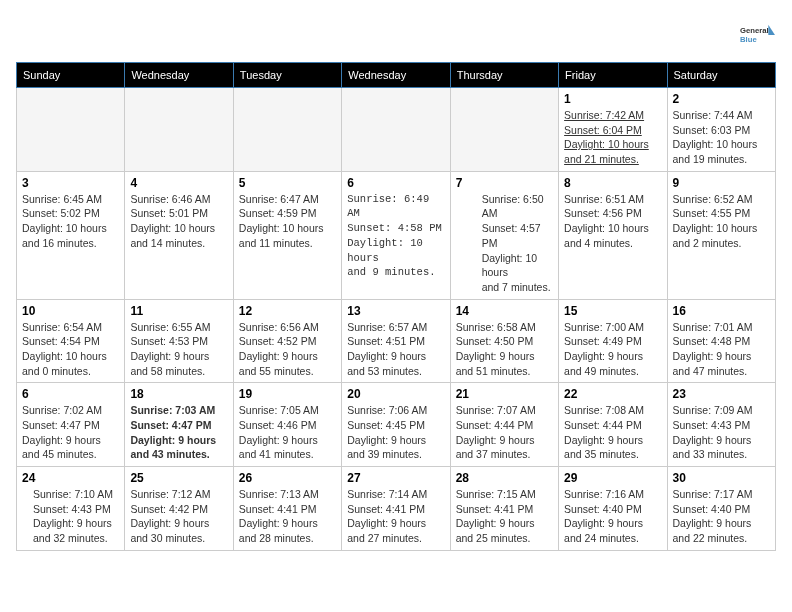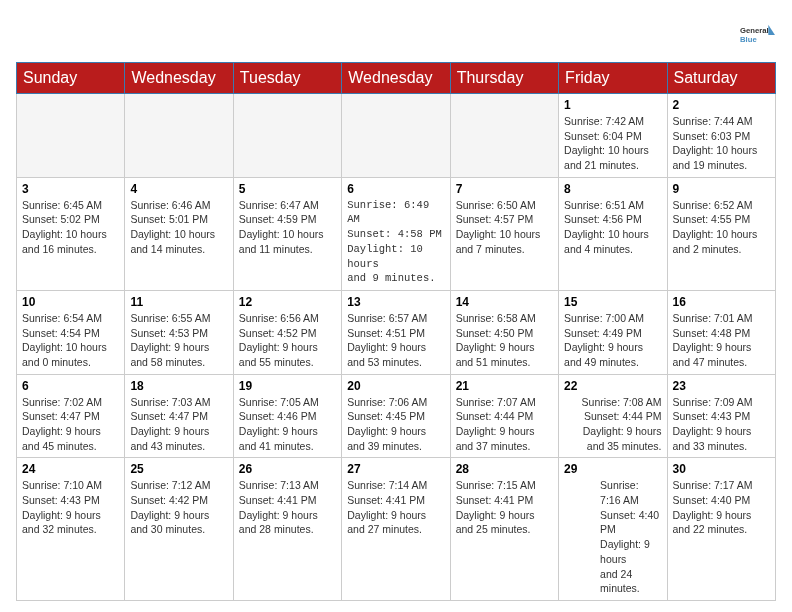--- a/index.html
+++ b/index.html
@@ -36,25 +36,25 @@
     .location {
       font-size: 14px;
       color: #555;
     }
     .calendar {
       width: 100%;
       border-collapse: collapse;
       font-size: 11px;
     }
     .calendar th {
-      background: #b91c1c;
+      background: #000000;
       color: #fff;
       text-align: left;
       padding: 6px 6px;
-      font-size: 16px;
+      font-size: 11px;
       font-weight: normal;
       border: 1px solid #3a7ab0;
     }
     .calendar td {
       border: 1px solid #ccc;
       vertical-align: top;
       padding: 4px 5px;
       width: calc(100% / 7);
       min-height: 80px;
       background: #fff;
@@ -104,21 +104,21 @@
   </thead>
   <tbody id="calendar-body">
   <tr>
         <td class="empty"></td>
         <td class="empty"></td>
         <td class="empty"></td>
         <td class="empty"></td>
         <td class="empty"></td>
         <td>
           <div class="day-number">1</div>
-          <div class="day-info" style="white-space: pre-line;">Sunrise: 7:42 AM
+          <div class="day-info" style="white-space: pre-line; text-decoration: underline;">Sunrise: 7:42 AM
 Sunset: 6:04 PM
 Daylight: 10 hours
 and 21 minutes.</div>
         </td>
         <td>
           <div class="day-number">2</div>
           <div class="day-info" style="white-space: pre-line;">Sunrise: 7:44 AM
 Sunset: 6:03 PM
 Daylight: 10 hours
 and 19 minutes.</div>
@@ -148,21 +148,21 @@
         </td>
         <td>
           <div class="day-number">6</div>
           <div class="day-info" style="white-space: pre-line; font-family: Liberation Mono, monospace;">Sunrise: 6:49 AM
 Sunset: 4:58 PM
 Daylight: 10 hours
 and 9 minutes.</div>
         </td>
         <td>
           <div class="day-number">7</div>
-          <div class="day-info" style="white-space: pre-line;">Sunrise: 6:50 AM
+          <div class="day-info" style="white-space: pre-line; margin-left: 26px;">Sunrise: 6:50 AM
 Sunset: 4:57 PM
 Daylight: 10 hours
 and 7 minutes.</div>
         </td>
         <td>
           <div class="day-number">8</div>
           <div class="day-info" style="white-space: pre-line;">Sunrise: 6:51 AM
 Sunset: 4:56 PM
 Daylight: 10 hours
 and 4 minutes.</div>
@@ -229,21 +229,21 @@
       <tr>
         <td>
           <div class="day-number">6</div>
           <div class="day-info" style="white-space: pre-line;">Sunrise: 7:02 AM
 Sunset: 4:47 PM
 Daylight: 9 hours
 and 45 minutes.</div>
         </td>
         <td>
           <div class="day-number">18</div>
-          <div class="day-info" style="white-space: pre-line;">Sunrise: 7:03 AM
+          <div class="day-info" style="white-space: pre-line; font-weight: bold;">Sunrise: 7:03 AM
 Sunset: 4:47 PM
 Daylight: 9 hours
 and 43 minutes.</div>
         </td>
         <td>
           <div class="day-number">19</div>
           <div class="day-info" style="white-space: pre-line;">Sunrise: 7:05 AM
 Sunset: 4:46 PM
 Daylight: 9 hours
 and 41 minutes.</div>
@@ -257,37 +257,37 @@
         </td>
         <td>
           <div class="day-number">21</div>
           <div class="day-info" style="white-space: pre-line;">Sunrise: 7:07 AM
 Sunset: 4:44 PM
 Daylight: 9 hours
 and 37 minutes.</div>
         </td>
         <td>
           <div class="day-number">22</div>
-          <div class="day-info" style="white-space: pre-line; text-align: right;">Sunrise: 7:08 AM
+          <div class="day-info" style="white-space: pre-line;">Sunrise: 7:08 AM
 Sunset: 4:44 PM
 Daylight: 9 hours
 and 35 minutes.</div>
         </td>
         <td>
           <div class="day-number">23</div>
           <div class="day-info" style="white-space: pre-line;">Sunrise: 7:09 AM
 Sunset: 4:43 PM
 Daylight: 9 hours
 and 33 minutes.</div>
         </td>
       </tr>
       <tr>
         <td>
           <div class="day-number">24</div>
-          <div class="day-info" style="white-space: pre-line;">Sunrise: 7:10 AM
+          <div class="day-info" style="white-space: pre-line; margin-left: 11px;">Sunrise: 7:10 AM
 Sunset: 4:43 PM
 Daylight: 9 hours
 and 32 minutes.</div>
         </td>
         <td>
           <div class="day-number">25</div>
           <div class="day-info" style="white-space: pre-line;">Sunrise: 7:12 AM
 Sunset: 4:42 PM
 Daylight: 9 hours
 and 30 minutes.</div>
@@ -308,21 +308,21 @@
         </td>
         <td>
           <div class="day-number">28</div>
           <div class="day-info" style="white-space: pre-line;">Sunrise: 7:15 AM
 Sunset: 4:41 PM
 Daylight: 9 hours
 and 25 minutes.</div>
         </td>
         <td>
           <div class="day-number">29</div>
-          <div class="day-info" style="white-space: pre-line; margin-left: 36px;">Sunrise: 7:16 AM
+          <div class="day-info" style="white-space: pre-line;">Sunrise: 7:16 AM
 Sunset: 4:40 PM
 Daylight: 9 hours
 and 24 minutes.</div>
         </td>
         <td>
           <div class="day-number">30</div>
           <div class="day-info" style="white-space: pre-line;">Sunrise: 7:17 AM
 Sunset: 4:40 PM
 Daylight: 9 hours
 and 22 minutes.</div>

